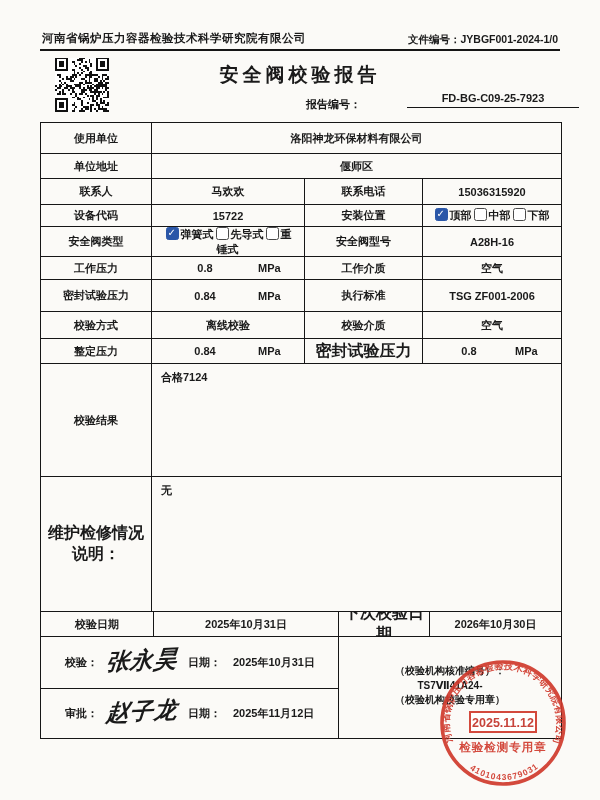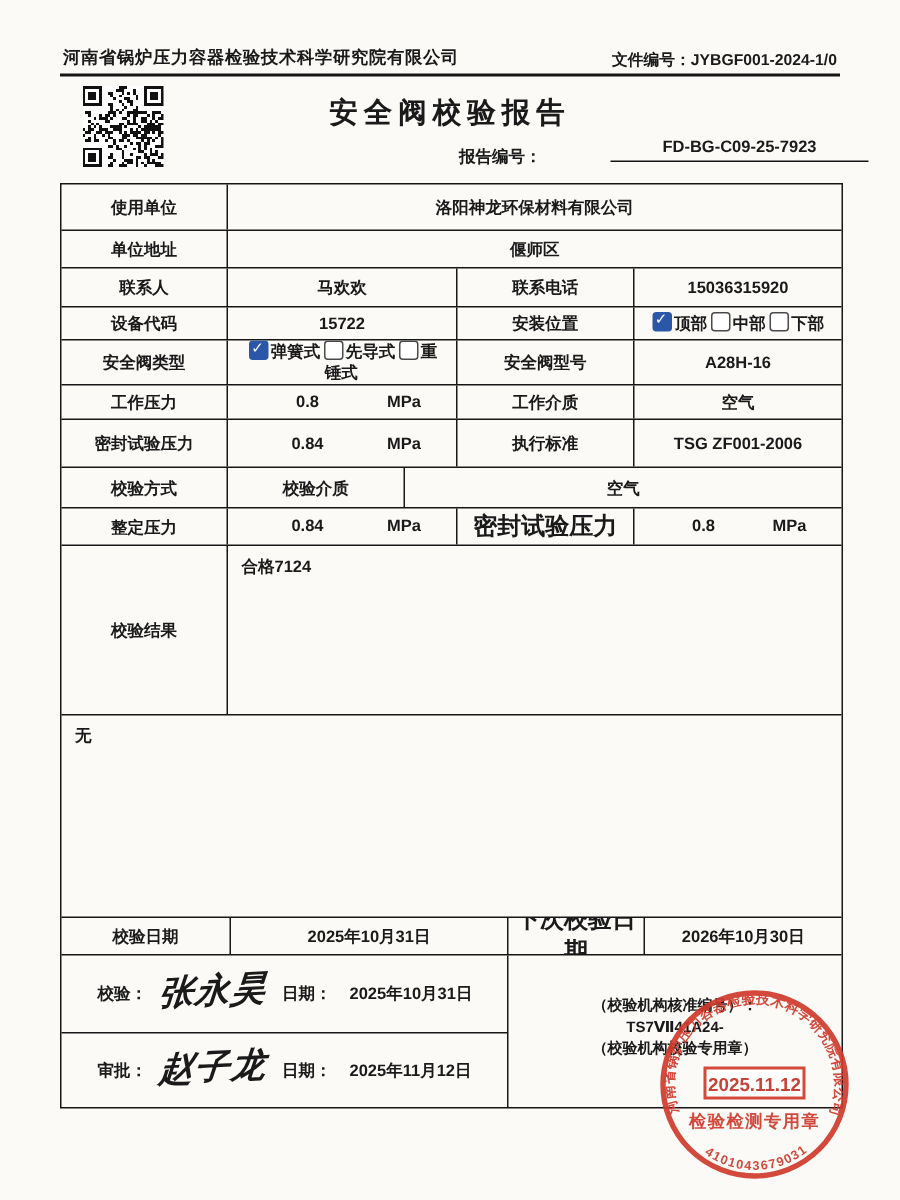--- a/index.html
+++ b/index.html
@@ -398,20 +398,21 @@
     <div class="cell c2 pcell">
       <span class="pval">0.84</span>
       <span class="punit">MPa</span>
     </div>
     <div class="cell c3">执行标准</div>
     <div class="cell c4">TSG ZF001-2006</div>
   </div>
 
   <div class="row" style="height:27px">
     <div class="cell c-lab">校验方式</div>
+    <div class="cell c2">离线校验</div>
     <div class="cell c3">校验介质</div>
     <div class="cell c4">空气</div>
   </div>
 
   <div class="row" style="height:25px">
     <div class="cell c-lab">整定压力</div>
     <div class="cell c2 pcell">
       <span class="pval">0.84</span>
       <span class="punit">MPa</span>
     </div>
@@ -421,20 +422,21 @@
       <span class="punit">MPa</span>
     </div>
   </div>
 
   <div class="row" style="height:113px">
     <div class="cell c-lab">校验结果</div>
     <div class="cell fill tl">合格7124</div>
   </div>
 
   <div class="row" style="height:135px">
+    <div class="cell c-lab small-lab">维护检修情况说明：</div>
     <div class="cell fill tl">无</div>
   </div>
 
   <div class="row" style="height:25px">
     <div class="cell d1">校验日期</div>
     <div class="cell d2">2025年10月31日</div>
     <div class="cell d3 small-lab">下次校验日期</div>
     <div class="cell d4">2026年10月30日</div>
   </div>
 

